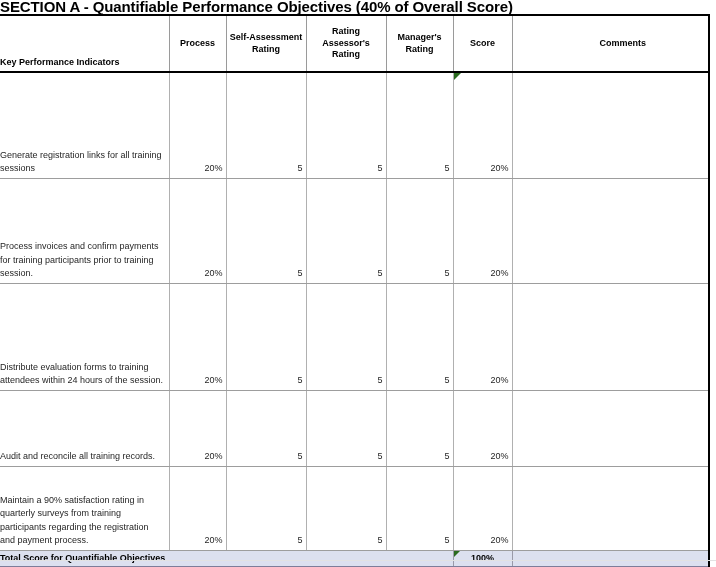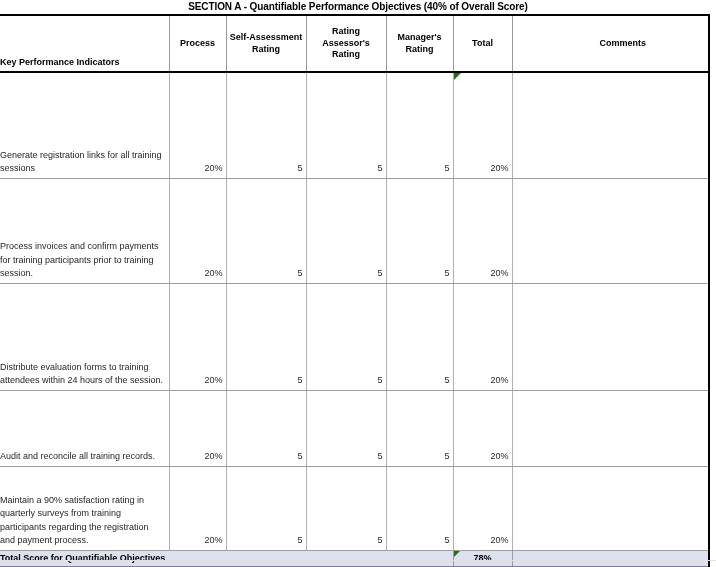--- a/index.html
+++ b/index.html
@@ -24,22 +24,22 @@
   }
 
   
   .section-title {
     position: absolute;
     left: 0;
     top: 0px;
     width: 716px;
     height: 14px;
     line-height: 13px;
-    text-align: center;
-    font-size: 10px;
+    text-align: left;
+    font-size: 15px;
     font-weight: bold;
     color: #000000;
     letter-spacing: -0.1px;
     white-space: nowrap;
     overflow: hidden;
   }
 
   
   .table-wrap {
     position: absolute;
@@ -197,21 +197,21 @@
             <span>Rating</span>
           </th>
           <th>
             <span>Rating Assessor's</span><br>
             <span>Rating</span>
           </th>
           <th>
             <span>Manager's</span><br>
             <span>Rating</span>
           </th>
-          <th>Total</th>
+          <th>Score</th>
           <th class="col-comments">Comments</th>
         </tr>
       </thead>
 
       <tbody>
 
         <tr class="data-row" style="height:106px">
           <td class="col-kpi">Generate registration links for all training sessions</td>
           <td class="num">20%</td>
           <td class="num">5</td>
@@ -261,21 +261,21 @@
           <td class="num">5</td>
           <td class="num">5</td>
           <td class="num">20%</td>
           <td class="col-comments"></td>
         </tr>
 
         <tr class="total-row">
           <td class="total-label" colspan="5">Total Score for Quantifiable Objectives</td>
           <td class="total-score cell-rel">
             <span class="err-tri small"></span>
-            <span>78%</span>
+            <span>100%</span>
           </td>
           <td class="total-blank"></td>
         </tr>
 
       </tbody>
     </table>
   </div>
 
   <div class="below-line"></div>
 

